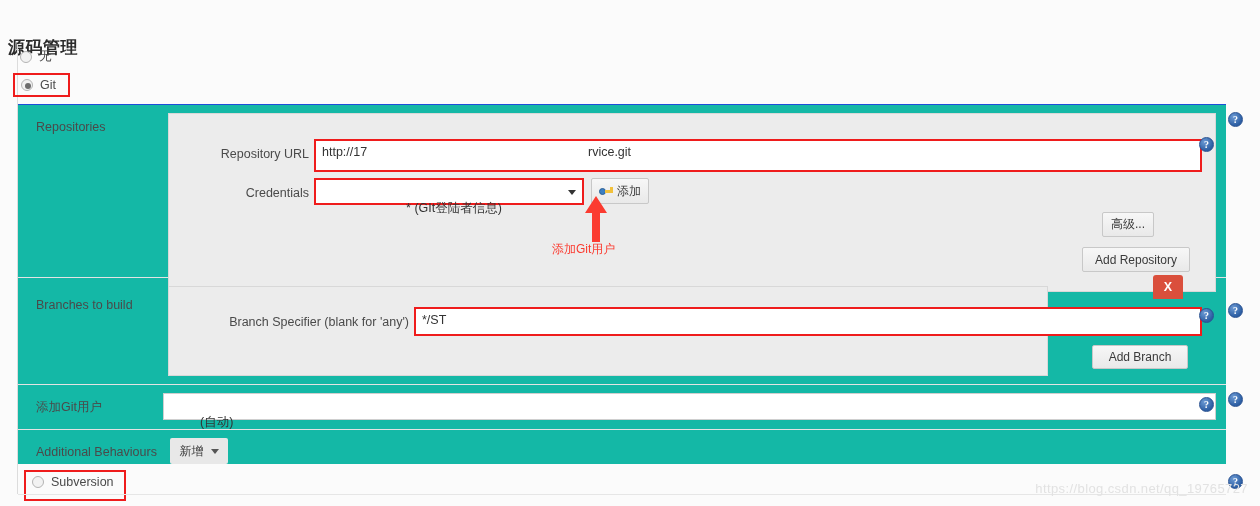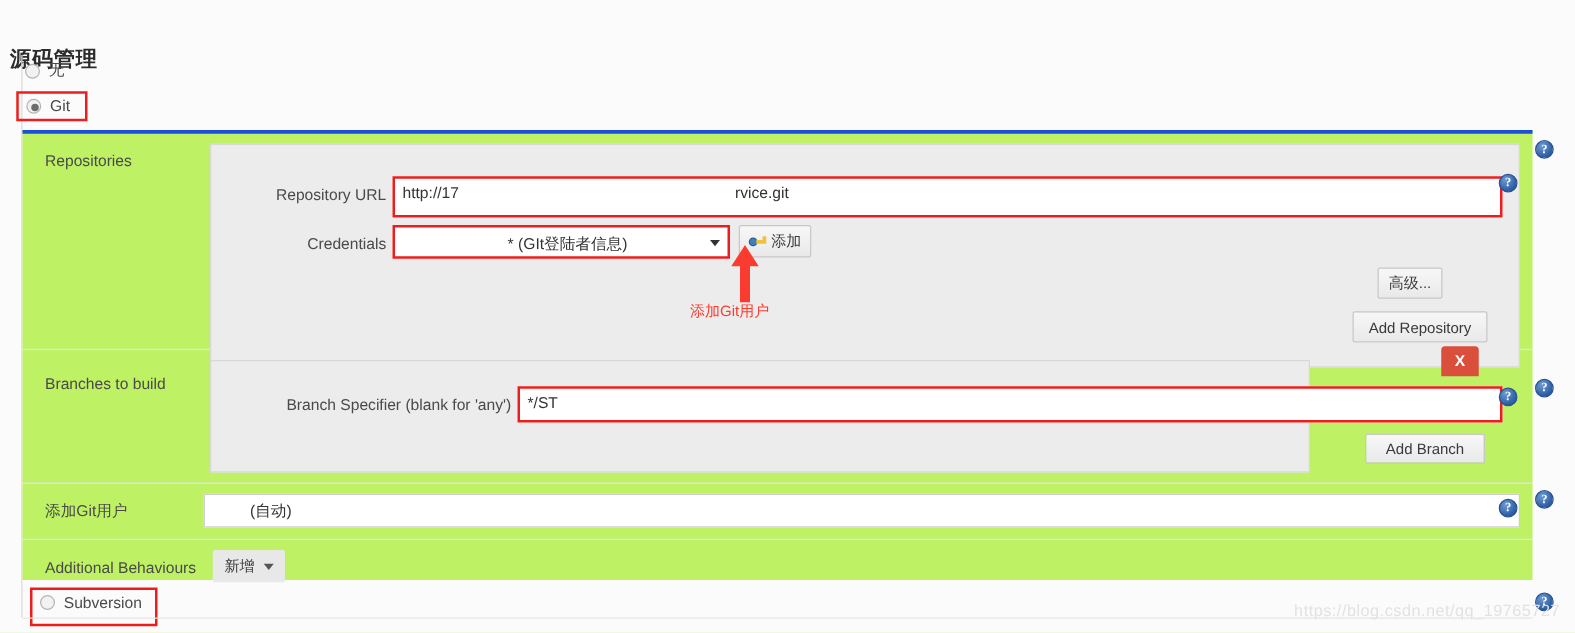--- a/index.html
+++ b/index.html
@@ -43,22 +43,22 @@
     width: 6px; height: 6px; border-radius: 50%; background: #6d6d6d;
   }
   .row-none { left: 20px; top: 48px; }
   .row-git  { left: 13px; top: 73px; padding: 3px 12px 3px 6px; border: 2px solid #ef1c1c; }
   .row-svn  { left: 13px; top: 470px; padding: 3px 10px 10px 6px; border: 2px solid #ef1c1c; margin-left: 11px; }
 
   
   .form-block {
     position: absolute; left: 18px; top: 104px;
     width: 1208px; height: 360px;
-    border-top: 3px solid #1d4ed8;
-    background: #bef264;
+    border-top: 1px solid #1d4ed8;
+    background: #14b8a6;
   }
 
   .section {
     position: absolute; left: 0;
     border-bottom: 1px solid #e3e3e3;
     width: 1208px;
   }
   .section-label {
     position: absolute; font-size: 12.5px; color: #4a4a4a;
     white-space: nowrap;
@@ -87,21 +87,21 @@
 
   .urlinput .u1 { position: absolute; left: 6px; top: 3px; }
   .urlinput .u2 { position: absolute; left: 272px; top: 3px; }
 
   .selectbox {
     position: absolute; background: #fff; border: 1px solid #cfcfcf;
     font-size: 12.5px; color: #333;
   }
   .selectbox.hl { border: 2px solid #ef1c1c; }
   .selectbox .sel-val {
-    position: absolute; left: 0; right: 18px; top: 5px;
+    position: absolute; left: 0; right: 18px; top: 20px;
     text-align: center; white-space: nowrap; overflow: hidden; padding-left: 28px;
   }
   .selectbox .sel-val.lefty { text-align: left; left: 8px; }
   .caret {
     position: absolute; right: 6px; top: 50%; margin-top: -2px;
     width: 0; height: 0;
     border-left: 4px solid transparent; border-right: 4px solid transparent;
     border-top: 5px solid #333;
   }
 

